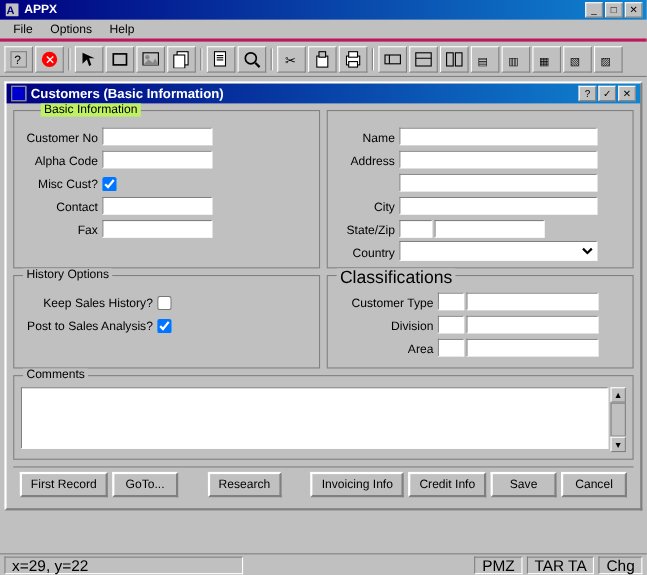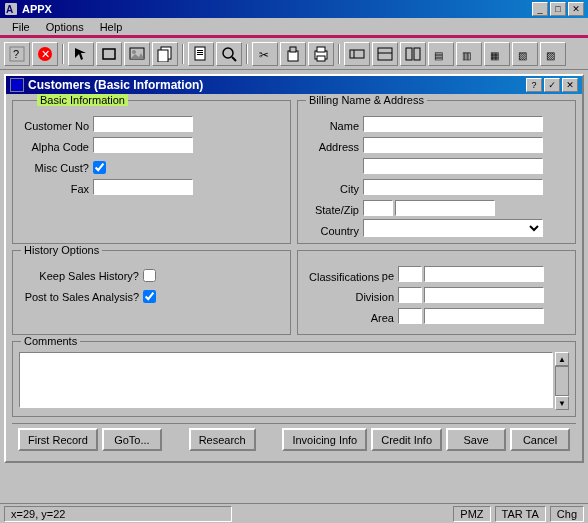--- a/index.html
+++ b/index.html
@@ -234,21 +234,21 @@
       left: 0;
       right: 0;
     }
     .status-seg {
       border: 1px solid;
       border-color: #808080 #ffffff #ffffff #808080;
       padding: 1px 6px;
       height: 16px;
       display: flex;
       align-items: center;
-      font-size: 11px;
+      font-size: 14px;
     }
     .status-coords { flex: 1; }
 
     
     .comments-area {
       width: 100%;
       height: 56px;
       background: white;
       border: 1px solid;
       border-color: #808080 #ffffff #ffffff #808080;
@@ -464,27 +464,30 @@
         </div>
         <div class="form-row">
           <span class="form-label">Alpha Code</span>
           <input class="form-input form-input-md" type="text" style="">
         </div>
         <div class="form-row">
           <span class="form-label">Misc Cust?</span>
           <input type="checkbox" class="checkbox-input" checked="" style="">
         </div>
         <div class="form-row">
+          <span class="form-label">Contact</span>
+          <input class="form-input form-input-md" type="text" style="">
+        </div>
+        <div class="form-row">
           <span class="form-label">Fax</span>
           <input class="form-input form-input-md" type="text" style="">
         </div>
       </div>
 
       <div class="group-box" style="flex:1;">
-        <legend style="position:absolute;top:-7px;left:8px;background:#c0c0c0;padding:0 3px;font-size:11px;">Billing Name &amp; Address</legend>
         <div style="height:6px;"></div>
         <div class="form-row">
           <span class="form-label billing-label">Name</span>
           <input class="form-input" type="text" style="width: 180px;">
         </div>
         <div class="form-row">
           <span class="form-label billing-label">Address</span>
           <input class="form-input" type="text" style="width: 180px;">
         </div>
         <div class="form-row">
@@ -517,21 +520,21 @@
           <input type="checkbox" class="checkbox-input" style="">
         </div>
         <div class="form-row">
           <span class="form-label" style="min-width:120px;font-size:11px;">Post to Sales Analysis?</span>
           <input type="checkbox" class="checkbox-input" checked="" style="">
         </div>
         <div style="height:4px;"></div>
       </div>
 
       <div class="group-box" style="flex:1;">
-        <legend style="position:absolute;top:-7px;left:8px;background:#c0c0c0;padding:0 3px;font-size:11px;margin-top:27px;">Classifications</legend>
+        <legend style="position:absolute;top:-7px;left:8px;background:#c0c0c0;padding:0 3px;font-size:16px;">Classifications</legend>
         <div style="height:6px;"></div>
         <div class="form-row">
           <span class="form-label" style="min-width:90px;">Customer Type</span>
           <input class="form-input" type="text" style="width: 24px;">
           <input class="form-input" type="text" style="width: 120px; margin-left: 2px;">
         </div>
         <div class="form-row">
           <span class="form-label" style="min-width:90px;">Division</span>
           <input class="form-input" type="text" style="width: 24px;">
           <input class="form-input" type="text" style="width: 120px; margin-left: 2px;">

